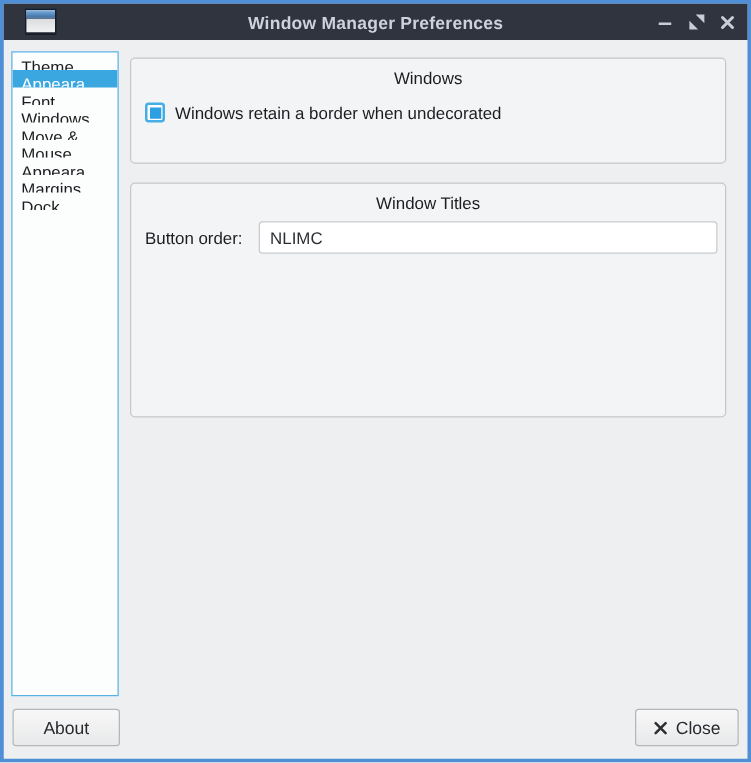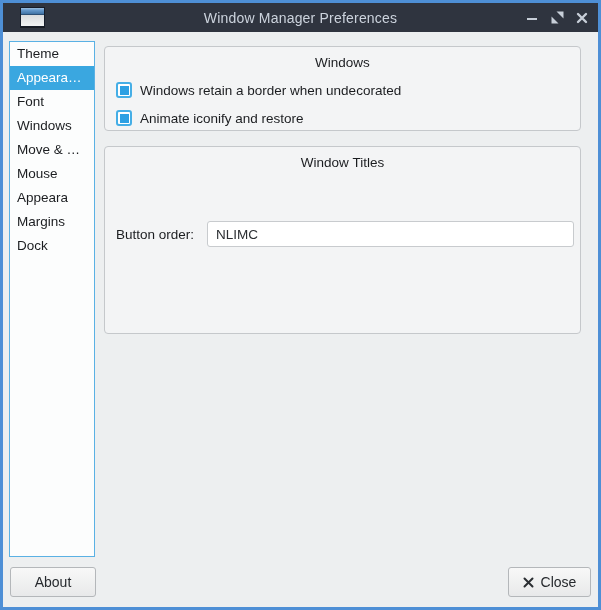--- a/index.html
+++ b/index.html
@@ -43,42 +43,42 @@
     box-shadow:0 1px 0 rgba(0,0,0,.45);
   }
   .app-icon .bar{
     height:7px;
     background:linear-gradient(180deg,#9dbfdf 0%,#6699cc 35%,#3f72a4 100%);
     border-bottom:1px solid #2c4f75;
   }
   .titlebar-title{
     position:absolute;left:0;right:0;top:0;bottom:0;
     display:flex;align-items:center;justify-content:center;
-    font-size:14px;font-weight:normal;color:var(--titlebar-text);
+    font-size:14px;font-weight:bold;color:var(--titlebar-text);
     letter-spacing:.2px;
   }
   .tb-controls{
     position:absolute;right:8px;top:0;height:29px;
     display:flex;align-items:center;gap:9px;z-index:2;
   }
   .tb-btn{
     width:16px;height:16px;display:flex;align-items:center;justify-content:center;
     cursor:default;
   }
   .tb-btn svg{display:block;}
   
   .content{position:relative;flex:1;}
   
   .sidebar{
     position:absolute;left:6px;top:9px;width:86px;height:516px;
     background:#fcfdfd;border:1px solid var(--list-border);
     overflow:hidden;
   }
   .side-item{
-    height:24px;line-height:23px;
+    height:14px;line-height:23px;
     padding-left:7px;font-size:13.5px;color:var(--text);
     white-space:nowrap;overflow:hidden;
   }
   .side-item.selected{background:var(--accent);color:#ffffff;}
   
   .group{
     position:absolute;left:101px;width:477px;
     background:var(--frame-bg);
     border:1px solid var(--frame-border);
     border-radius:4px;
@@ -99,21 +99,21 @@
     width:16px;height:16px;border-radius:3px;
     border:2px solid var(--checkbox-border);
     background:#ffffff;
     display:flex;align-items:center;justify-content:center;
   }
   .checkbox .mark{width:9px;height:9px;background:var(--checkbox-fill);}
   .check-label{font-size:13.5px;}
   
   .order-row{
     position:absolute;left:11px;top:30px;right:6px;height:26px;
-    display:flex;align-items:center;margin-top:44px;
+    display:flex;align-items:center;
   }
   .order-label{font-size:13.5px;white-space:nowrap;}
   .order-input{
     margin-left:13px;flex:1;height:26px;
     border:1px solid #c8cbce;border-radius:3px;
     background:#ffffff;color:#2b2e32;
     font-family:"Liberation Sans","DejaVu Sans",sans-serif;
     font-size:13.5px;padding:0 8px;outline:none;
   }
   .legend{
@@ -177,26 +177,20 @@
     </div>
 
     <div class="group group-windows">
       <div class="group-title">Windows</div>
       <div class="check-row row0">
         <span class="checkbox">
             <span class="mark"></span>
           </span>
         <span class="check-label">Windows retain a border when undecorated</span>
       </div>
-      <div class="check-row row1">
-        <span class="checkbox">
-            <span class="mark"></span>
-          </span>
-        <span class="check-label">Animate iconify and restore</span>
-      </div>
     </div>
 
     <div class="group group-titles">
       <div class="group-title">Window Titles</div>
       <div class="order-row">
         <span class="order-label">Button order:</span>
         <input class="order-input" type="text" value="NLIMC" style="">
       </div>
     </div>
 

